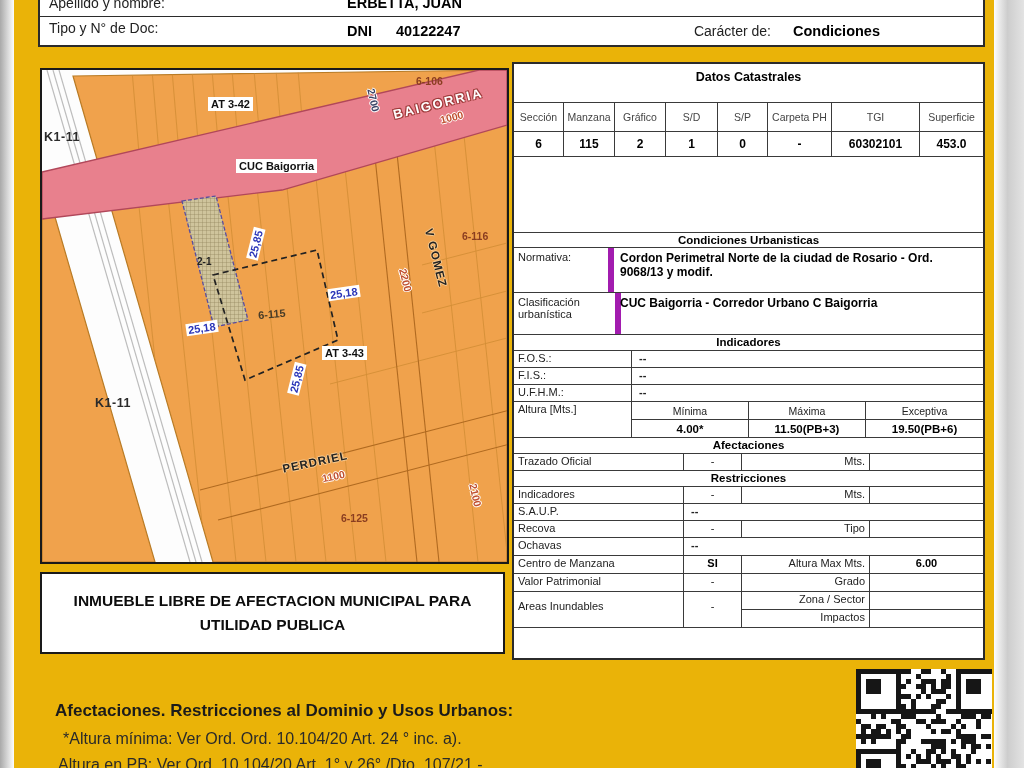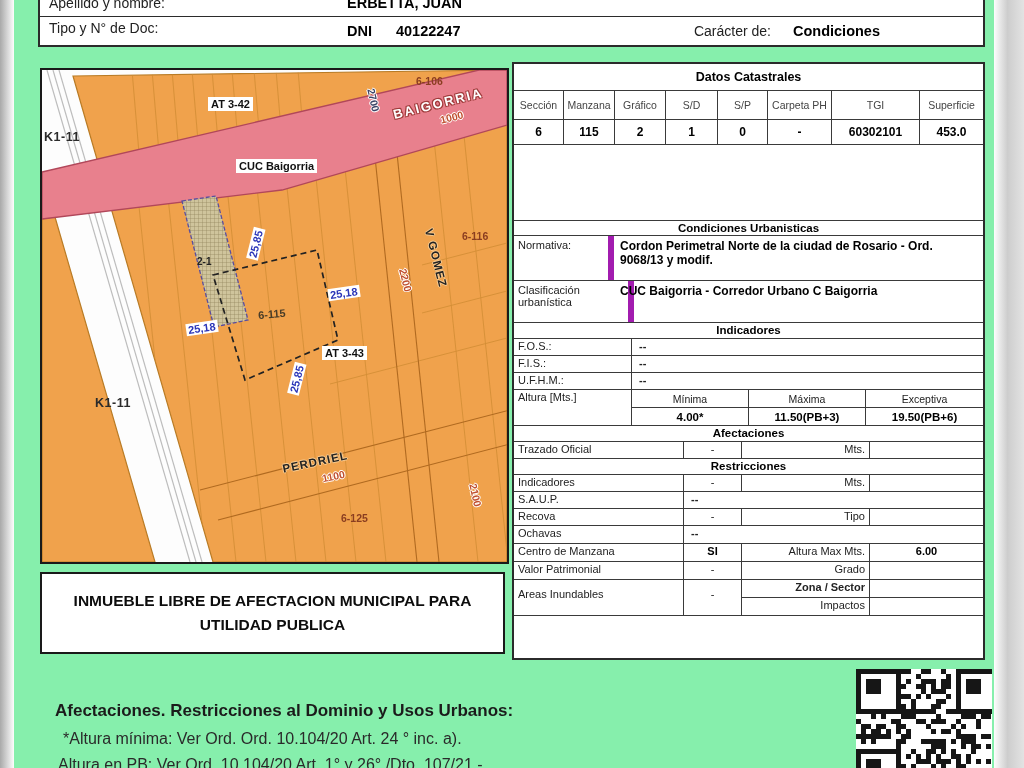--- a/index.html
+++ b/index.html
@@ -1,17 +1,17 @@
 <!DOCTYPE html>
 <html><head>
 <meta charset="utf-8">
 <style>
   html,body{margin:0;padding:0;width:1024px;height:768px;overflow:hidden;
     font-family:"Liberation Sans",sans-serif;background:#fff;}
-  #page{position:relative;width:1024px;height:768px;background:#86efac;}
+  #page{position:relative;width:1024px;height:768px;background:#eab308;}
   .edge{position:absolute;top:0;height:768px;}
   #edge-left{left:0;width:14px;background:linear-gradient(90deg,#a9a9a9,#d8d8d8 55%,#fdfdfd);}
   #edge-right{left:994px;width:30px;background:linear-gradient(90deg,#fdfdfd,#cdcdcd 45%,#e3e3e3);}
 
   
   #header-table{position:absolute;left:38px;top:-10px;width:947px;height:57px;
     border:2px solid #2b2b2b;box-sizing:border-box;background:#fff;}
   .h-row{display:grid;grid-template-columns:189px 1fr;box-sizing:border-box;}
   .h-row1{height:25px;border-bottom:1px solid #2b2b2b;}
   .h-row2{height:28px;}
@@ -45,21 +45,21 @@
   
   #notice-box{position:absolute;left:40px;top:572px;width:465px;height:82px;
     border:2px solid #1a1a1a;box-sizing:border-box;background:#fff;
     display:flex;align-items:center;justify-content:center;text-align:center;
     font-weight:bold;font-size:15.5px;line-height:1.55;padding:0 28px;color:#0d0d0d;}
 
   
   #right-panel{position:absolute;left:512px;top:62px;width:473px;height:598px;
     border:2px solid #2b2b2b;box-sizing:border-box;background:#fff;font-size:11px;color:#222;}
   #right-panel *{box-sizing:border-box;}
-  .rp-title{height:27px;line-height:26px;text-align:center;font-weight:bold;font-size:12.5px;
+  .rp-title{height:39px;line-height:26px;text-align:center;font-weight:bold;font-size:12.5px;
     color:#000;border-bottom:1px solid #3a3a3a;}
   .rp-sect{height:16px;line-height:15px;text-align:center;font-weight:bold;font-size:11.5px;
     color:#000;border-bottom:1px solid #3a3a3a;}
   .bt{border-top:1px solid #3a3a3a;}
   .cat-grid{display:grid;grid-template-columns:50px 51px 51px 52px 50px 64px 88px 1fr;}
   .cat-h{height:29px;border-bottom:1px solid #3a3a3a;}
   .cat-h div{border-right:1px solid #3a3a3a;display:flex;align-items:center;justify-content:center;
     font-size:10.5px;color:#444;}
   .cat-v{height:25px;border-bottom:1px solid #3a3a3a;}
   .cat-v div{border-right:1px solid #3a3a3a;display:flex;align-items:center;justify-content:center;
@@ -88,21 +88,21 @@
   .row4 .bold{font-weight:bold;color:#000;text-align:center;}
   .rowfull{display:grid;grid-template-columns:170px 1fr;height:17px;border-bottom:1px solid #3a3a3a;}
   .rowfull .lab{padding:1px 4px;border-right:1px solid #3a3a3a;}
   .rowfull .val{padding:1px 7px;font-weight:bold;}
   .h18{height:18px;}
   .areas{display:grid;grid-template-columns:170px 58px 128px 1fr;grid-template-rows:18px 18px;
     height:36px;border-bottom:1px solid #3a3a3a;}
   .areas .lab{grid-row:1/3;padding:8px 4px 0;border-right:1px solid #3a3a3a;}
   .areas .dash{grid-row:1/3;border-right:1px solid #3a3a3a;text-align:center;padding-top:8px;}
   .areas .u1,.areas .u2{text-align:right;padding:1px 4px;border-right:1px solid #3a3a3a;}
-  .areas .u1,.areas .b1{border-bottom:1px solid #3a3a3a;font-weight:bold;}
+  .areas .u1,.areas .b1{border-bottom:1px solid #3a3a3a;}
   .areas .b1,.areas .b2{padding:1px 4px;}
 
   
   .foot{position:absolute;color:#1b1b1b;}
   #foot-title{left:55px;top:701px;font-size:17px;font-weight:bold;}
   #foot-l1{left:63px;top:730px;font-size:16px;color:#2a2a2a;}
   #foot-l2{left:58px;top:756px;font-size:16px;color:#2a2a2a;}
 
   
   #qr-code{position:absolute;left:856px;top:669px;width:136px;height:99px;overflow:hidden;background:#fff;}
@@ -250,21 +250,21 @@
       <div>453.0</div>
     </div>
     <div class="rp-gap"></div>
 
     <div class="rp-sect bt">Condiciones Urbanisticas</div>
     <div class="row2" style="height:45px">
       <div class="lab">Normativa:</div>
       <div class="val">Cordon Perimetral Norte de la ciudad de Rosario - Ord. 9068/13 y modif.</div>
     </div>
     <div class="row2" style="height:42px">
-      <div class="lab" style="width:120px">Clasificación urbanística</div>
+      <div class="lab" style="width:107px">Clasificación urbanística</div>
       <div class="val">CUC Baigorria - Corredor Urbano C Baigorria</div>
     </div>
 
     <div class="rp-sect">Indicadores</div>
     <div class="rowf">
       <div class="lab">F.O.S.:</div>
       <div class="val">--</div>
     </div>
     <div class="rowf">
       <div class="lab">F.I.S.:</div>

